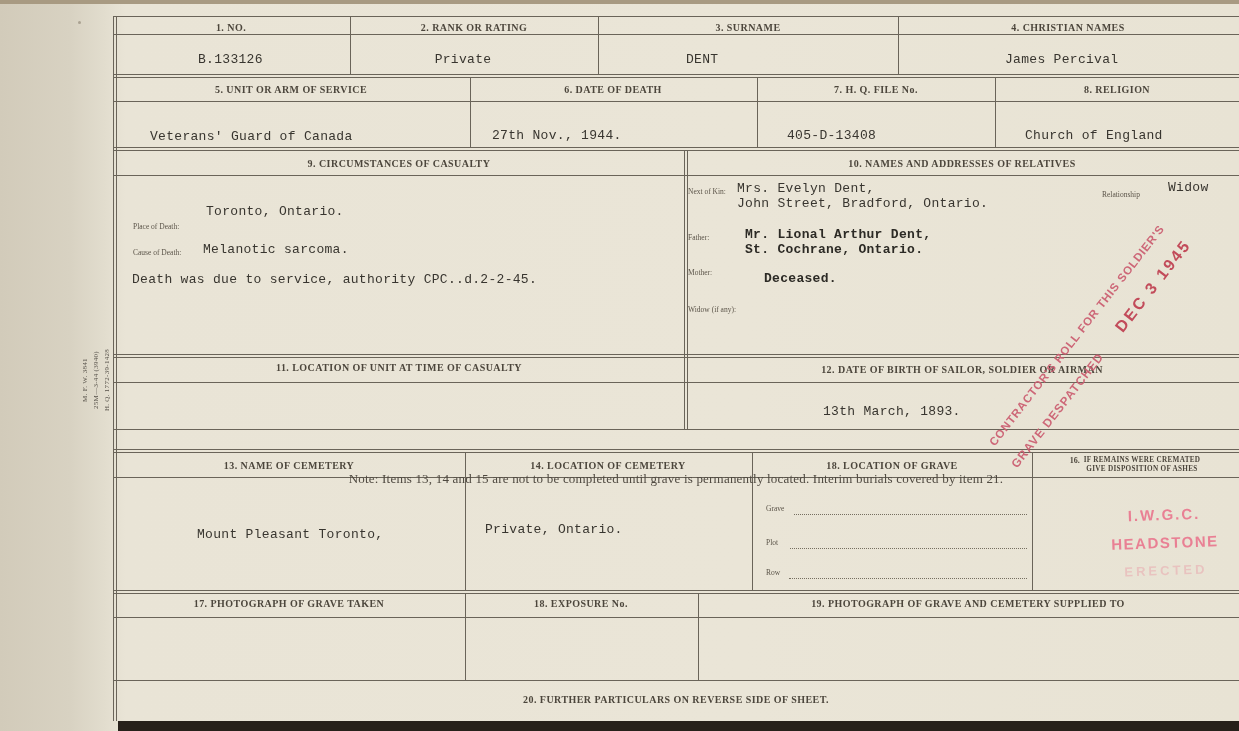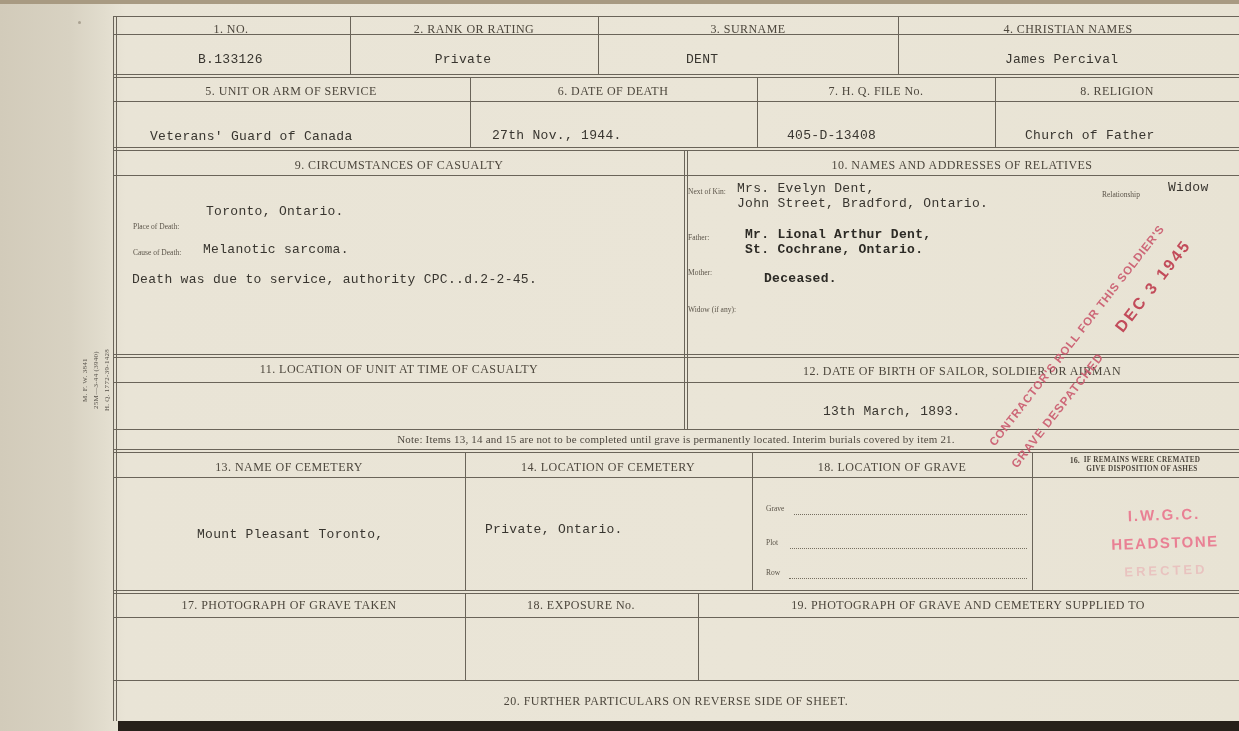--- a/index.html
+++ b/index.html
@@ -5,27 +5,27 @@
   html,body { margin:0; padding:0; background:#888; }
   .scan {
     position:relative; width:1239px; height:731px; overflow:hidden;
     background:linear-gradient(90deg,#d2cbba 0px,#d8d2c2 70px,#e2ddce 105px,#e9e4d6 125px,#eae5d7 60%,#e8e3d4 100%);
     font-family:"Liberation Serif","DejaVu Serif",serif;
   }
   .edge-top { position:absolute; top:0; left:0; right:0; height:4px; background:#a89a82; }
   .edge-bottom { position:absolute; top:721px; left:118px; right:0; height:10px; background:#27211a; }
   .hl { position:absolute; left:113px; right:0; height:1px; background:#6a6459; }
   .vl { position:absolute; width:1px; background:#6a6459; }
-  .lbl { position:absolute; transform:translateX(-50%); font-size:12px; font-weight:400; color:#4c463c; letter-spacing:.45px; white-space:nowrap; }
+  .lbl { position:absolute; transform:translateX(-50%); font-size:10px; font-weight:700; color:#4c463c; letter-spacing:.45px; white-space:nowrap; }
   .sub { position:absolute; font-size:7.5px; color:#5b5449; white-space:nowrap; }
   .val { position:absolute; font-family:Liberation Mono, monospace; font-size:13px; color:#38352f; letter-spacing:.3px; white-space:nowrap; }
   .val.center { transform:translateX(-50%); }
   .val.bold { font-weight:700; color:#2c2a25; }
   .dots { position:absolute; height:1px; border-bottom:1px dotted #756e60; }
-  .note-line { position:absolute; transform:translateX(-50%); font-size:11px; color:#4f4940; white-space:nowrap; letter-spacing:.2px; }
+  .note-line { position:absolute; transform:translateX(-50%); font-size:13px; color:#4f4940; white-space:nowrap; letter-spacing:.2px;margin-top:38px; }
   .ashes-head { position:absolute; transform:translateX(-50%); display:flex; gap:4px; align-items:flex-start; }
   .ashes-head .num { font-size:8px; font-weight:700; color:#4c463c; }
   .ashes-head .two { display:flex; flex-direction:column; font-size:7.2px; font-weight:700; color:#4c463c; letter-spacing:.3px; text-align:center; line-height:9px; white-space:nowrap; }
   .margin-ref {
     position:absolute; left:42px; top:363px; width:110px; height:34px;
     transform:rotate(-90deg); text-align:center; color:#57524a;
     font-size:7px; line-height:11px; letter-spacing:.3px; white-space:nowrap;
   }
   .stamp-contract {
     position:absolute; left:918px; top:319px; width:360px; height:66px;
@@ -98,21 +98,21 @@
   <div class="val" style="left:686px;top:52px">DENT</div>
   <div class="val" style="left:1005px;top:52px">James Percival</div>
 
   <div class="lbl" style="left:291px;top:84px">5.  UNIT OR ARM OF SERVICE</div>
   <div class="lbl" style="left:613px;top:84px">6.  DATE OF DEATH</div>
   <div class="lbl" style="left:876px;top:84px">7.  H. Q. FILE No.</div>
   <div class="lbl" style="left:1117px;top:84px">8.  RELIGION</div>
   <div class="val" style="left:150px;top:129px">Veterans' Guard of Canada</div>
   <div class="val" style="left:492px;top:128px">27th Nov., 1944.</div>
   <div class="val" style="left:787px;top:128px">405-D-13408</div>
-  <div class="val" style="left:1025px;top:128px">Church of Father</div>
+  <div class="val" style="left:1025px;top:128px">Church of England</div>
 
   <div class="lbl" style="left:399px;top:158px">9.  CIRCUMSTANCES OF CASUALTY</div>
   <div class="sub" style="left:133px;top:222px">Place of Death:</div>
   <div class="val" style="left:206px;top:204px">Toronto, Ontario.</div>
   <div class="sub" style="left:133px;top:248px">Cause of Death:</div>
   <div class="val" style="left:203px;top:242px">Melanotic sarcoma.</div>
   <div class="val" style="left:132px;top:272px">Death was due to service, authority CPC..d.2-2-45.</div>
 
   <div class="lbl" style="left:962px;top:158px">10.  NAMES AND ADDRESSES OF RELATIVES</div>
   <div class="sub" style="left:688px;top:187px">Next of Kin:</div>

